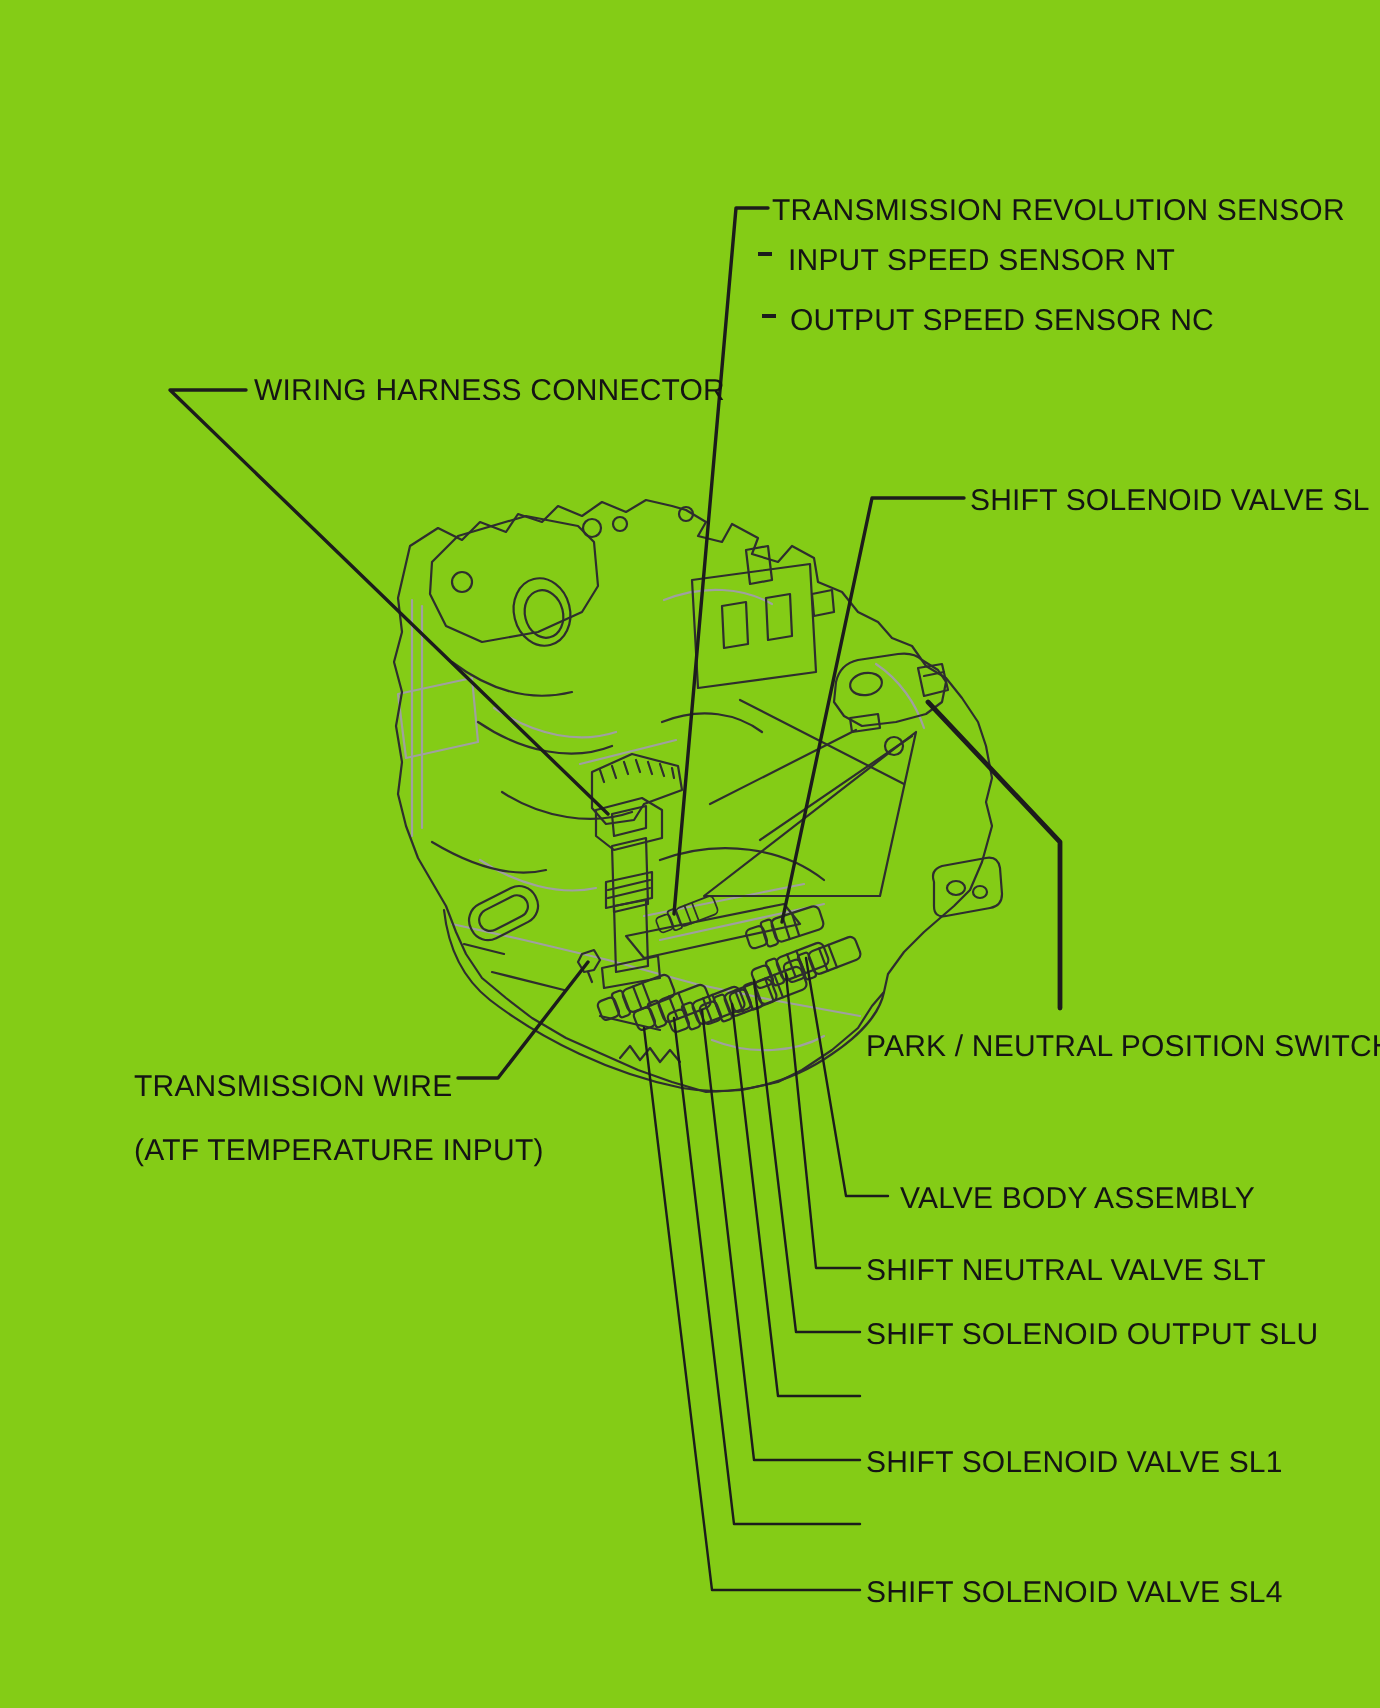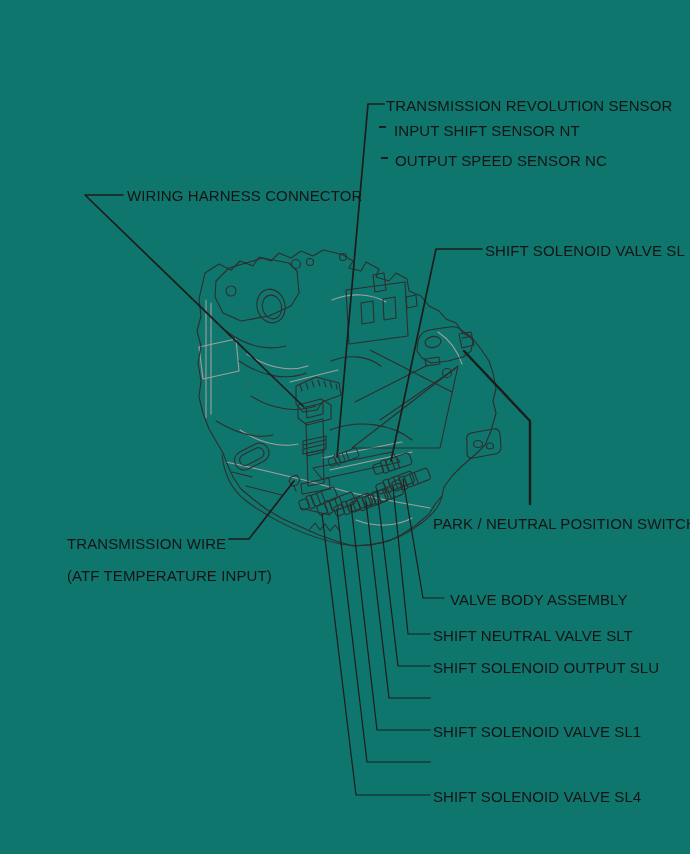--- a/index.html
+++ b/index.html
@@ -1,19 +1,19 @@
 <!DOCTYPE html>
 <html><head>
 <meta charset="utf-8">
 <style>
   html,body{margin:0;padding:0;background:#ffffff;}
   .page{
     position:relative;
     width:690px;height:854px;
-    background:#0f766e;
+    background:#84cc16;
     overflow:hidden;
     font-family:"Liberation Sans", sans-serif;
   }
   .art{position:absolute;left:0;top:0;}
   .lbl{
     position:absolute;
     font:15px/1.05 "Liberation Sans", sans-serif;
     color:#141414;
     white-space:nowrap;
     letter-spacing:.1px;
@@ -162,21 +162,21 @@
         <polyline points="430,698 389,698 366,502" stroke-width="1.2"></polyline>
         <polyline points="430,730 377,730 351,505" stroke-width="1.2"></polyline>
         <polyline points="430,762 367,762 337,509" stroke-width="1.2"></polyline>
         <polyline points="430,795 356,795 322,514" stroke-width="1.2"></polyline>
       </g>
     </g>
   </svg>
 
   <div class="lbl" style="left:386px;top:98px">TRANSMISSION REVOLUTION SENSOR</div>
   <div class="dash" style="left:379px;top:126px"></div>
-  <div class="lbl" style="left:394px;top:123px">INPUT SHIFT SENSOR NT</div>
+  <div class="lbl" style="left:394px;top:123px">INPUT SPEED SENSOR NT</div>
   <div class="dash" style="left:381px;top:157px"></div>
   <div class="lbl" style="left:395px;top:153px">OUTPUT SPEED SENSOR NC</div>
   <div class="lbl" style="left:127px;top:188px">WIRING HARNESS CONNECTOR</div>
   <div class="lbl" style="left:485px;top:243px">SHIFT SOLENOID VALVE SL</div>
   <div class="lbl" style="left:433px;top:516px">PARK / NEUTRAL POSITION SWITCH</div>
   <div class="lbl" style="left:67px;top:536px">TRANSMISSION WIRE</div>
   <div class="lbl" style="left:67px;top:568px">(ATF TEMPERATURE INPUT)</div>
   <div class="lbl" style="left:450px;top:592px">VALVE BODY ASSEMBLY</div>
   <div class="lbl" style="left:433px;top:628px">SHIFT NEUTRAL VALVE SLT</div>
   <div class="lbl" style="left:433px;top:660px">SHIFT SOLENOID OUTPUT SLU</div>

